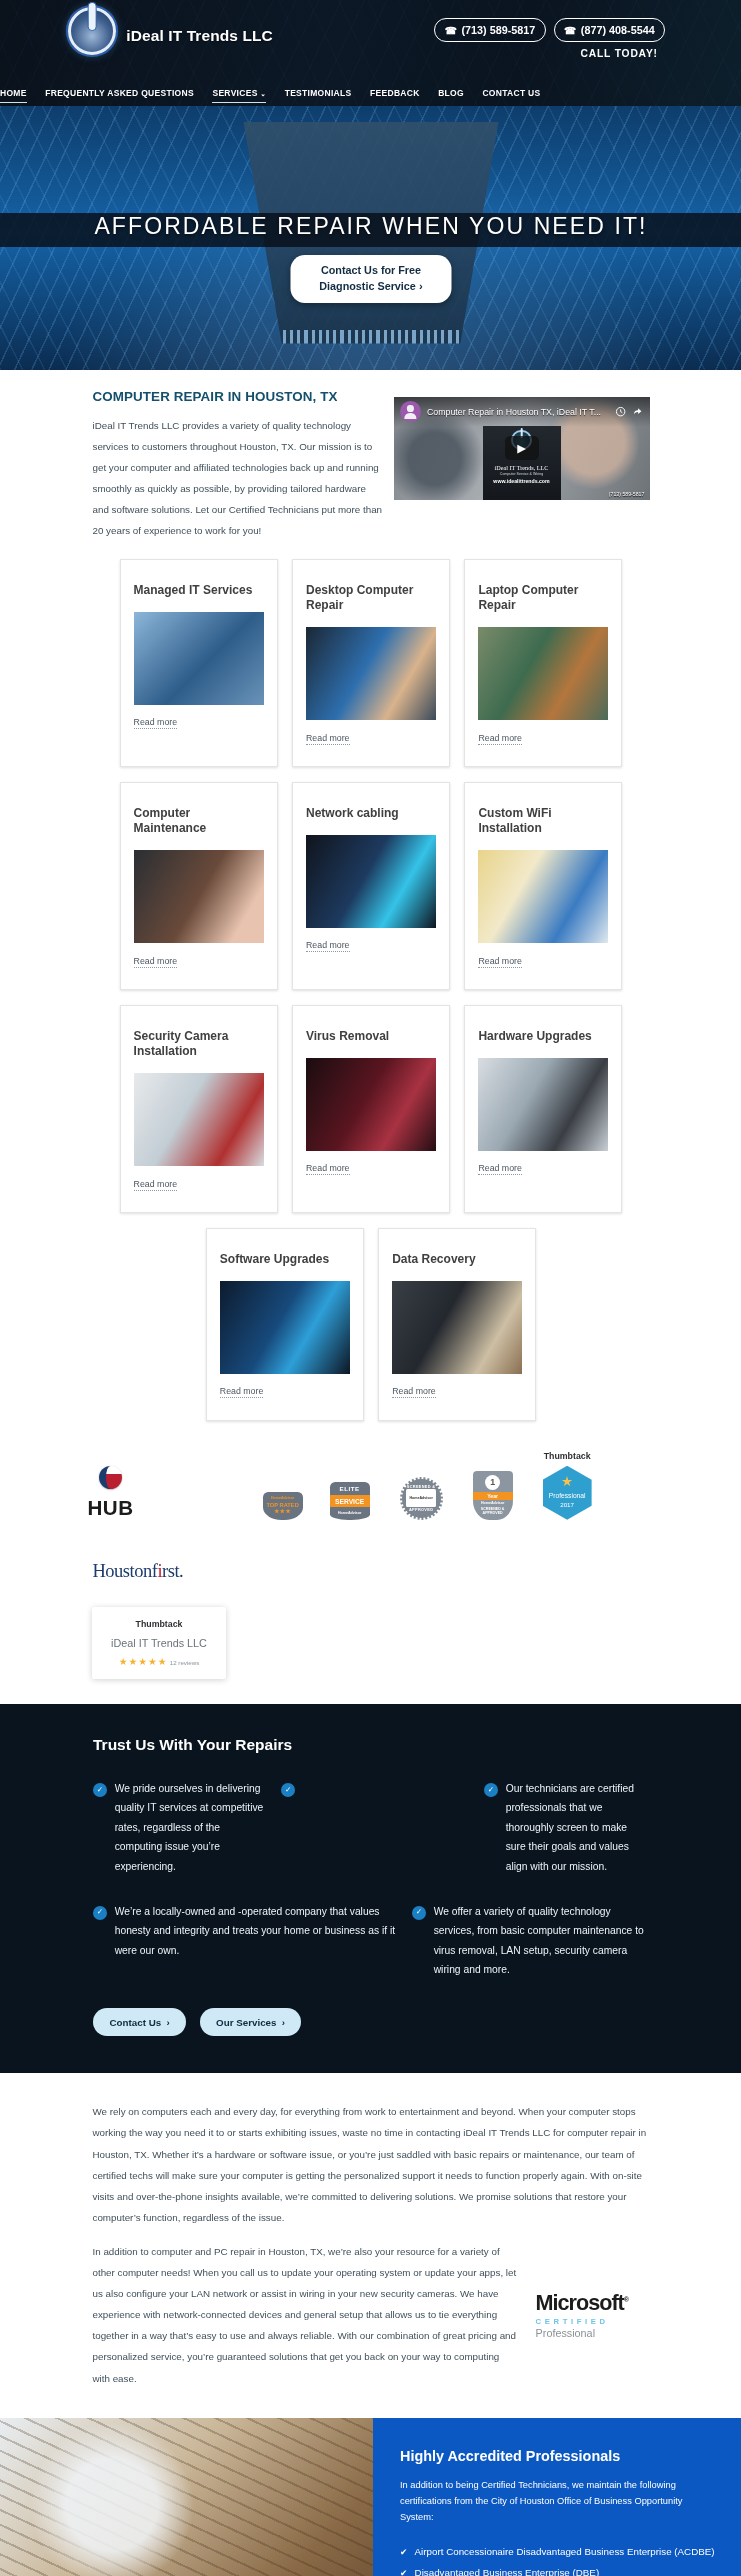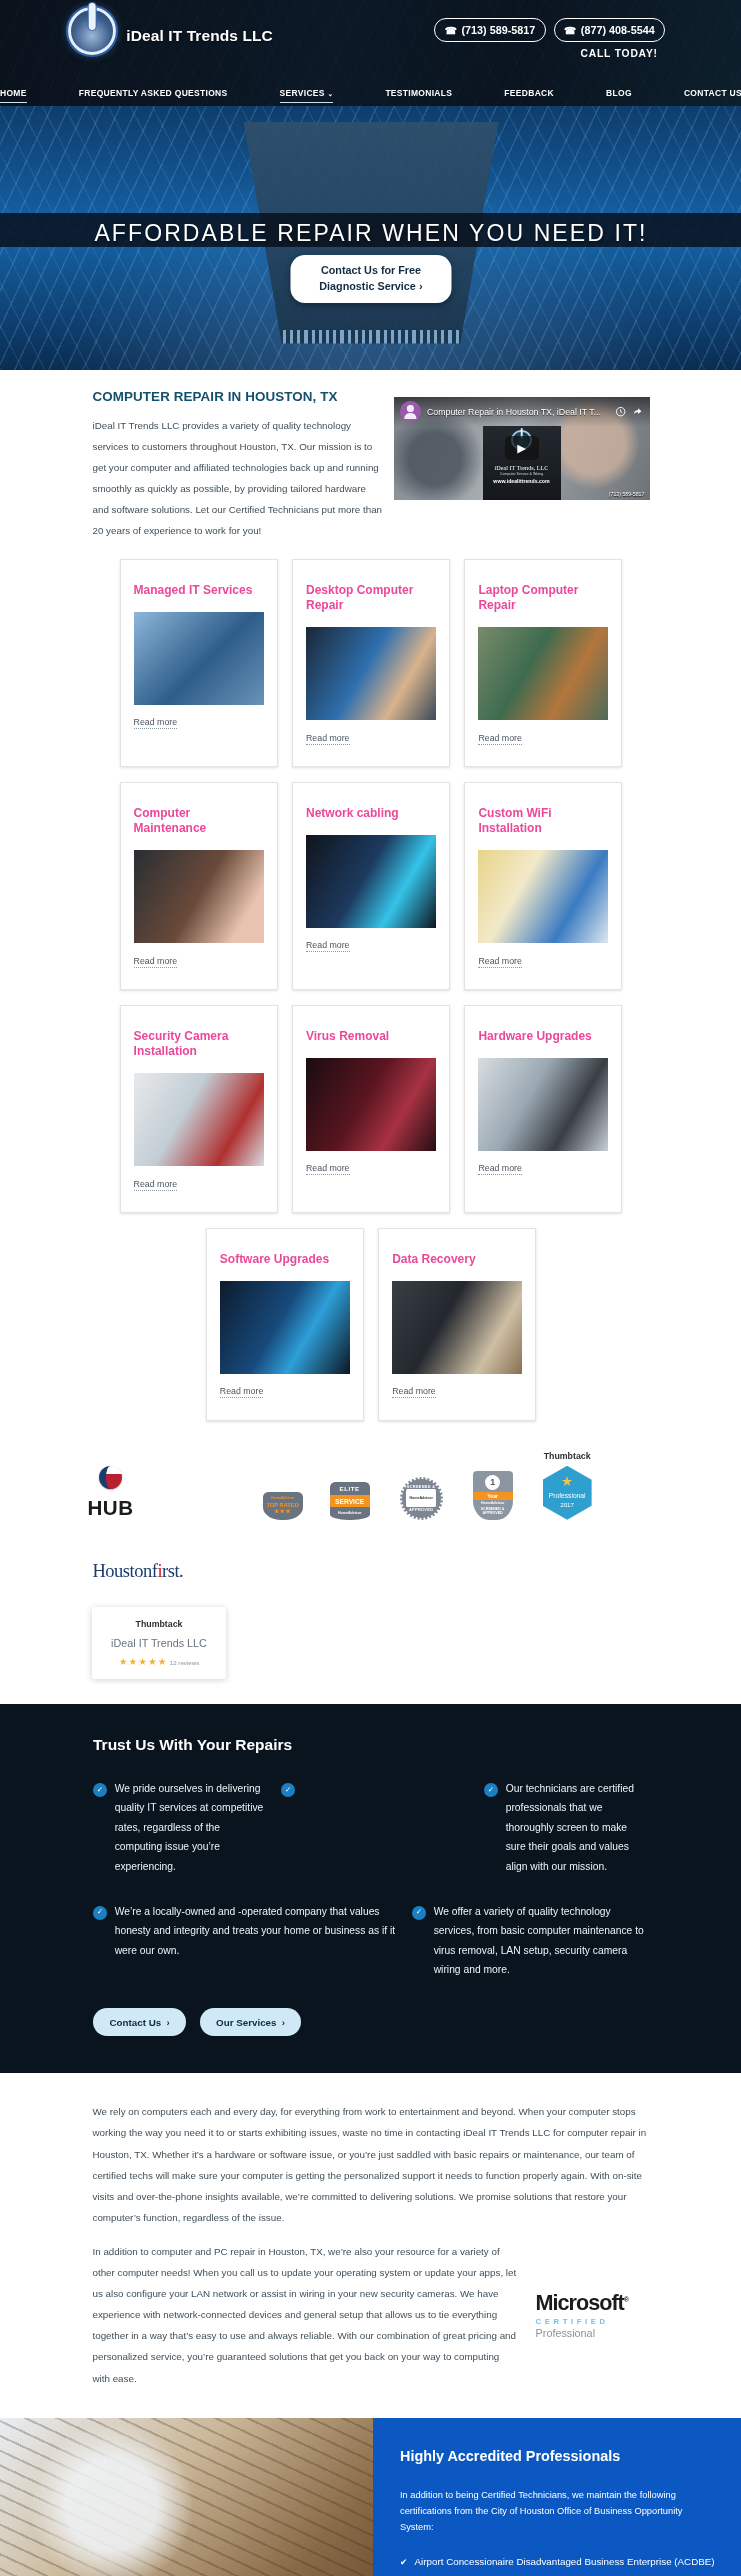--- a/index.html
+++ b/index.html
@@ -20,40 +20,40 @@
   .logo-power::after { content:""; position:absolute; left:50%; top:-8.2px; transform:translateX(-50%);
     width:6.7px; height:27px; background:#eaf2fb; border:1.5px solid #2a5ea8; border-radius:4.1px; }
   .brand-name { color:#fff; font-size:15.5px; font-weight:700; letter-spacing:0.1px; margin:19.6px 0 0 10.3px;
     text-shadow:0 0.5px 1.5px rgba(0,0,0,.6); }
   .header-right { margin-left:auto; text-align:right; margin-top:11.3px; }
   .phone-pills { display:flex; gap:8.2px; }
   .pill { display:inline-flex; align-items:center; gap:4.6px; border:1.5px solid #fff; border-radius:13.4px;
     color:#fff; padding:4.6px 9.3px; font-weight:700; font-size:10.8px; white-space:nowrap; }
   .pill .ph-glyph { font-size:9.8px; }
   .call-today { color:#fff; font-weight:700; font-size:10.3px; letter-spacing:0.8px; margin-top:6.2px; padding-right:7.2px; }
-  .main-nav { position:absolute; bottom:3.1px; left:0; width:100%; display:flex; justify-content:space-between; gap:18.5px; }
+  .main-nav { position:absolute; bottom:3.1px; left:0; width:100%; display:flex; justify-content:flex-start; gap:18.5px; }
   .nav-item { color:#fff; font-weight:700; font-size:8.5px; letter-spacing:0.3px; padding-bottom:3.6px;
     border-bottom:1.5px solid transparent; display:flex; align-items:center; gap:2.6px; }
   .nav-item.active { border-bottom-color:#cfe4f2; }
   .nav-chevron { font-size:6.7px; margin-top:1px; }
 
   
   .hero { height:264px; position:relative; overflow:hidden;
     background:
       radial-gradient(ellipse at 50% 115%, rgba(140,200,255,.28), transparent 60%),
       repeating-linear-gradient(115deg, rgba(120,190,245,.20) 0 1.5px, transparent 1.5px 15.5px),
       repeating-linear-gradient(63deg, rgba(100,170,230,.14) 0 1.5px, transparent 1.5px 19.6px),
       linear-gradient(180deg,#0e3d6b 0%,#1563a8 48%,#0b2c50 100%); }
   .hero-chip { position:absolute; left:50%; top:15.5px; transform:translateX(-50%); width:319px; height:222px;
     clip-path:polygon(10% 0, 90% 0, 78% 100%, 22% 100%);
     background:linear-gradient(180deg,#31506b 0%,#24405a 60%,#1b3349 100%); opacity:.9; }
   .hero-chip::after { content:""; position:absolute; left:18%; right:18%; bottom:0; height:13.4px;
     background:repeating-linear-gradient(90deg,#9ecdf2 0 3.1px, transparent 3.1px 7.2px); opacity:.8; }
   .hero-band { position:absolute; top:107px; left:0; width:100%; height:34px;
-    background:rgba(8,16,26,.84); display:flex; align-items:flex-end; justify-content:center; }
+    background:rgba(8,16,26,.84); display:flex; align-items:flex-start; justify-content:center; }
   .hero-title { color:#fff; font-weight:400; font-size:23px; letter-spacing:2.1px; text-shadow:0 1px 3.1px rgba(0,0,0,.6); }
   .hero-cta { position:absolute; top:149px; left:50%; transform:translateX(-50%); width:161px;
     background:#fff; border-radius:14.4px; padding:6.7px 13.4px; text-align:center; color:#132c42;
     font-weight:700; font-size:10.8px; line-height:1.55; box-shadow:0 2.1px 7.2px rgba(0,0,0,.35); }
   .cta-arrow { margin-left:3.1px; font-size:11.3px; }
 
   
   .intro { width:557px; margin:18.5px auto 0; display:flex; justify-content:space-between; }
   .sec-h { font-size:13.4px; color:#14506c; font-weight:700; letter-spacing:0.1px; }
   .intro-left { width:292px; }
@@ -84,21 +84,21 @@
   .vc-url { font-size:5.2px; margin-top:2.1px; font-weight:700; }
   .play-btn { position:absolute; left:50%; top:50%; transform:translate(-50%,-50%); width:34px; height:24px;
     background:rgba(15,15,15,.72); border-radius:5.2px; display:flex; align-items:center; justify-content:center;
     color:#fff; font-size:11.3px; }
   .video-phone { position:absolute; bottom:2.6px; right:5.2px; color:#fff; font-size:5.2px; text-shadow:0 0.5px 1px #000; }
 
   
   .services { width:505px; margin:17.5px auto 0; display:flex; flex-wrap:wrap; gap:14.4px; justify-content:center; }
   .card { width:158px; background:#fff; border:0.5px solid #e4e4e4; box-shadow:0 0.5px 2.6px rgba(0,0,0,.13);
     padding:23px 13px 21.6px; }
-  .card-title { font-size:12px; color:#ec4899; font-weight:700; line-height:1.3; }
+  .card-title { font-size:12px; color:#404040; font-weight:700; line-height:1.3; }
   .card-photo { width:100%; height:93px; margin:13.4px 0 12.4px; }
   .read-more { display:inline-block; font-size:8.8px; color:#4a5560; border-bottom:0.5px dotted #8a9aa5; padding-bottom:1px; }
   .ph0{background:linear-gradient(135deg,#8db6d9,#2e5d8a 55%,#6a93b8);}
   .ph1{background:linear-gradient(120deg,#1b2735,#2e6fae 45%,#d9b38c 72%,#3a4a5a);}
   .ph2{background:linear-gradient(120deg,#7a8b6a,#3e6b4f 40%,#b4763d 68%,#4c6b5a);}
   .ph3{background:linear-gradient(120deg,#2a2e33,#6a4a3a 50%,#e8c4b0 82%);}
   .ph4{background:linear-gradient(120deg,#10141c,#1d3a5f 45%,#35c3e8 70%,#0d1520);}
   .ph5{background:linear-gradient(120deg,#e8d48a,#f2e9c9 35%,#3a7bc2 70%,#dfe8ee);}
   .ph6{background:linear-gradient(120deg,#e8eaec,#c2cdd4 40%,#b03030 74%,#d8dde2);}
   .ph7{background:linear-gradient(120deg,#1a0d10,#5a1520 45%,#a83242 70%,#240d12);}
@@ -175,21 +175,21 @@
   .acc-photo { position:absolute; left:0; top:0; width:373px; height:100%;
     background:
       radial-gradient(circle at 30% 20%, rgba(240,244,248,.85) 0 46px, transparent 82px),
       repeating-linear-gradient(25deg, rgba(60,40,20,.25) 0 2.1px, transparent 2.1px 13.4px),
       linear-gradient(135deg,#e9eef2 0%,#cbb89a 28%,#8a6a46 55%,#5d432c 78%,#3c2c1e 100%); }
   .acc-photo::after { content:""; position:absolute; left:31px; bottom:72px; width:155px; height:8.2px;
     background:linear-gradient(90deg,#d44 0 40%, #f2a13a 40% 70%, #888 70%); transform:rotate(32deg); border-radius:4.1px; }
   .acc-blue { position:absolute; left:373px; right:0; top:0; height:100%; background:#0b58c2; color:#fff;
     padding:30px 20.6px 0 27px; }
   .acc-h { font-size:14.4px; font-weight:700; }
-  .acc-intro { font-size:9.3px; line-height:1.75; margin-top:23px; width:289px; }
+  .acc-intro { font-size:9.3px; line-height:1.75; margin-top:13px; width:289px; }
   .acc-list { margin-top:15.5px; list-style:none; }
   .acc-list li { font-size:9.8px; line-height:2.2; display:flex; gap:7.2px; align-items:baseline; }
   .acc-chk { font-size:8.8px; }
 </style>
 </head>
 <body>
 
 <header class="site-header">
   <div class="brand-row">
     <div class="logo-power"></div>

